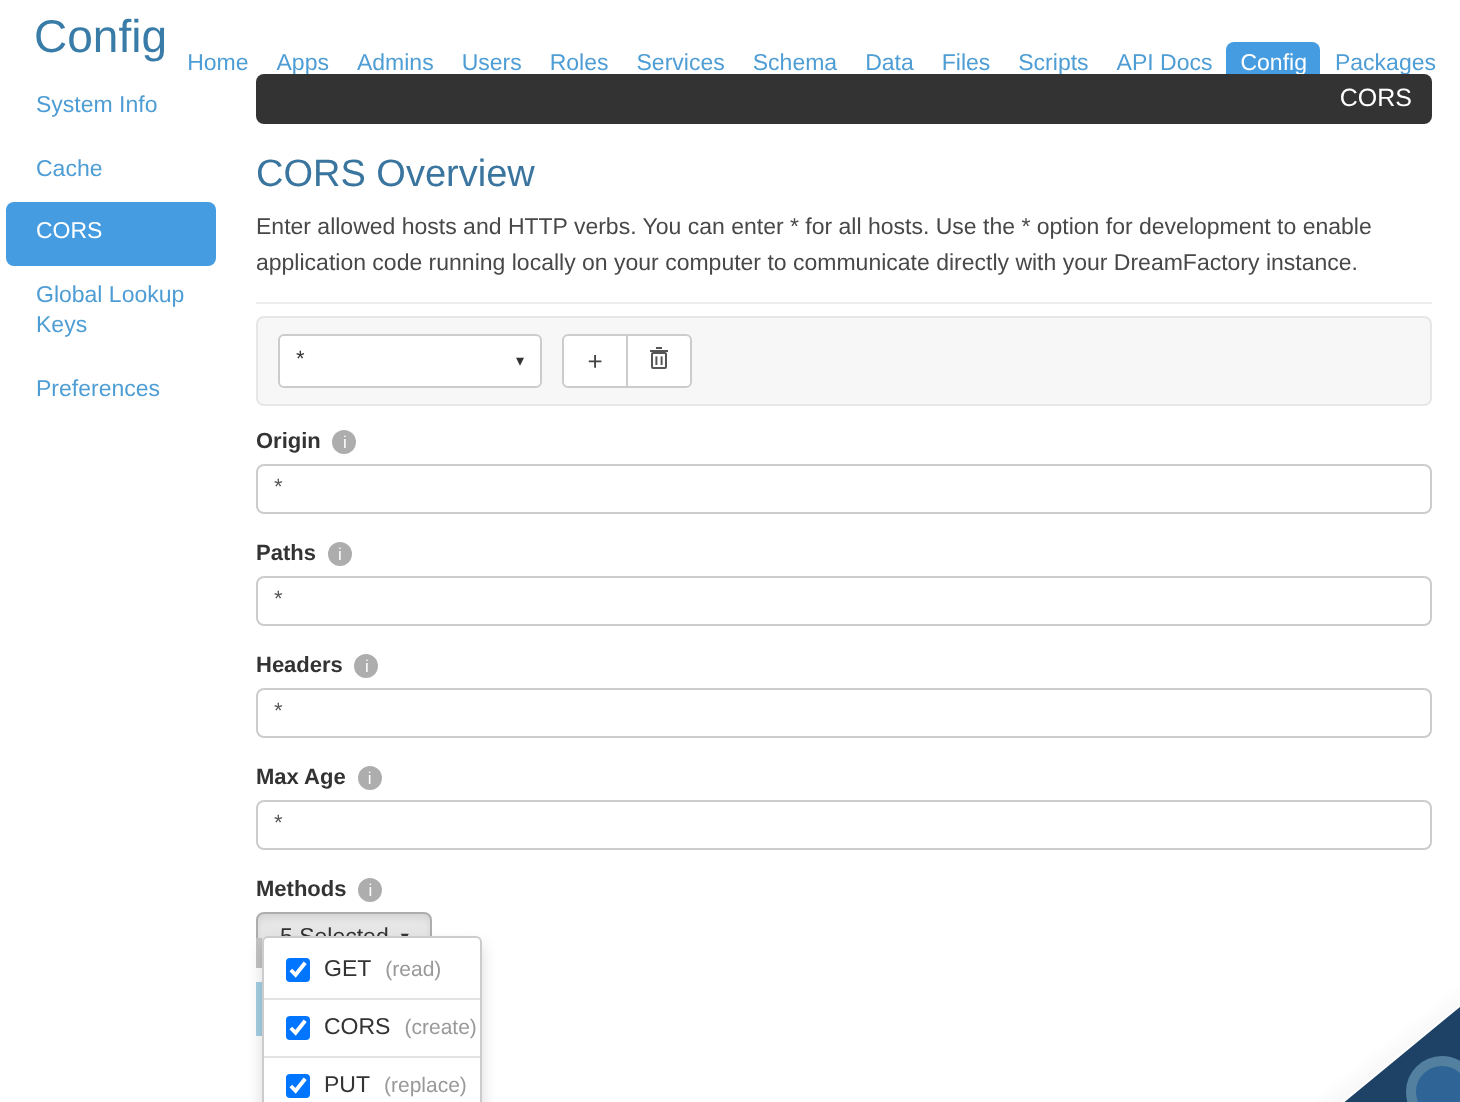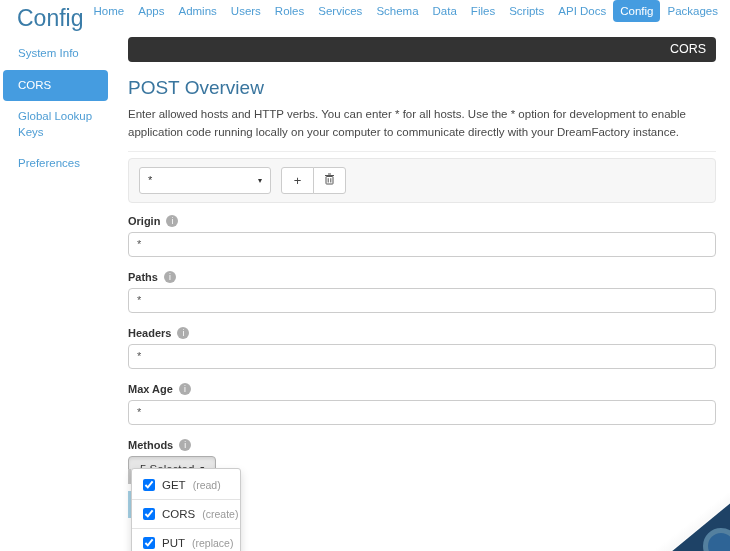--- a/index.html
+++ b/index.html
@@ -1,21 +1,21 @@
 <!DOCTYPE html>
 <html><head>
 <meta charset="utf-8">
 <style>
   * { box-sizing: border-box; margin: 0; padding: 0; }
   html, body { width: 730px; height: 551px; overflow: hidden; background: #fff;
     font-family: "Liberation Sans", sans-serif; position: relative; }
 
   
   .brand { position: absolute; left: 17px; top: 5px; font-size: 23px; color: #3a7ca8; }
-  .topnav { position: absolute; top: 0; right: 5px; display: flex; align-items: flex-start; }
+  .topnav { position: absolute; top: 21px; right: 5px; display: flex; align-items: flex-start; }
   .topnav .nav-item { font-size: 11.5px; color: #4e9dd4; padding: 5px 7px; cursor: pointer;
     border-radius: 4px; white-space: nowrap; }
   .topnav .nav-item.active { background: #459ce0; color: #fff; }
 
   
   .sidebar { position: absolute; left: 0; top: 38px; width: 124px; }
   .side-item { font-size: 11.5px; color: #4e9dd4; padding: 8px 10px 8px 18px; cursor: pointer;
     line-height: 1.35; }
   .side-item.active { background: #459ce0; color: #fff; border-radius: 4px;
     margin: 0 16px 0 3px; padding-left: 15px; }
@@ -96,32 +96,33 @@
   <span class="nav-item">Data</span>
   <span class="nav-item">Files</span>
   <span class="nav-item">Scripts</span>
   <span class="nav-item">API Docs</span>
   <span class="nav-item active">Config</span>
   <span class="nav-item">Packages</span>
 </div>
 
 <div class="sidebar">
   <div class="side-item">System Info</div>
+  <div class="side-item">Cache</div>
   <div class="side-item active">CORS</div>
   <div class="side-item">Global Lookup Keys</div>
   <div class="side-item">Preferences</div>
 </div>
 
 <div class="main">
 
   <div class="section-bar">
     <span>CORS</span>
   </div>
 
-  <h2 class="overview-title">POST Overview</h2>
+  <h2 class="overview-title">CORS Overview</h2>
 
   <p class="description">Enter allowed hosts and HTTP verbs. You can enter * for all hosts. Use the * option for development to enable application code running locally on your computer to communicate directly with your DreamFactory instance.</p>
 
   <hr class="rule">
 
   <div class="well">
     <div class="host-select">
       <span>*</span>
       <span class="caret">▾</span>
     </div>

